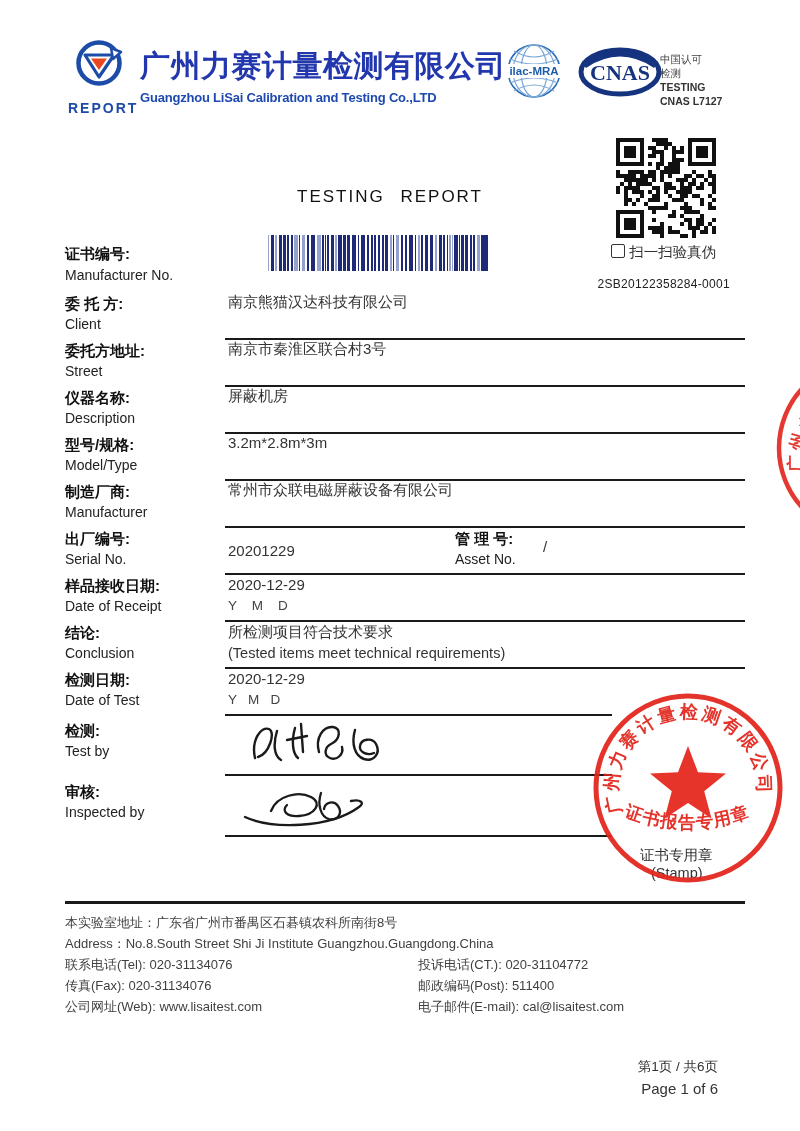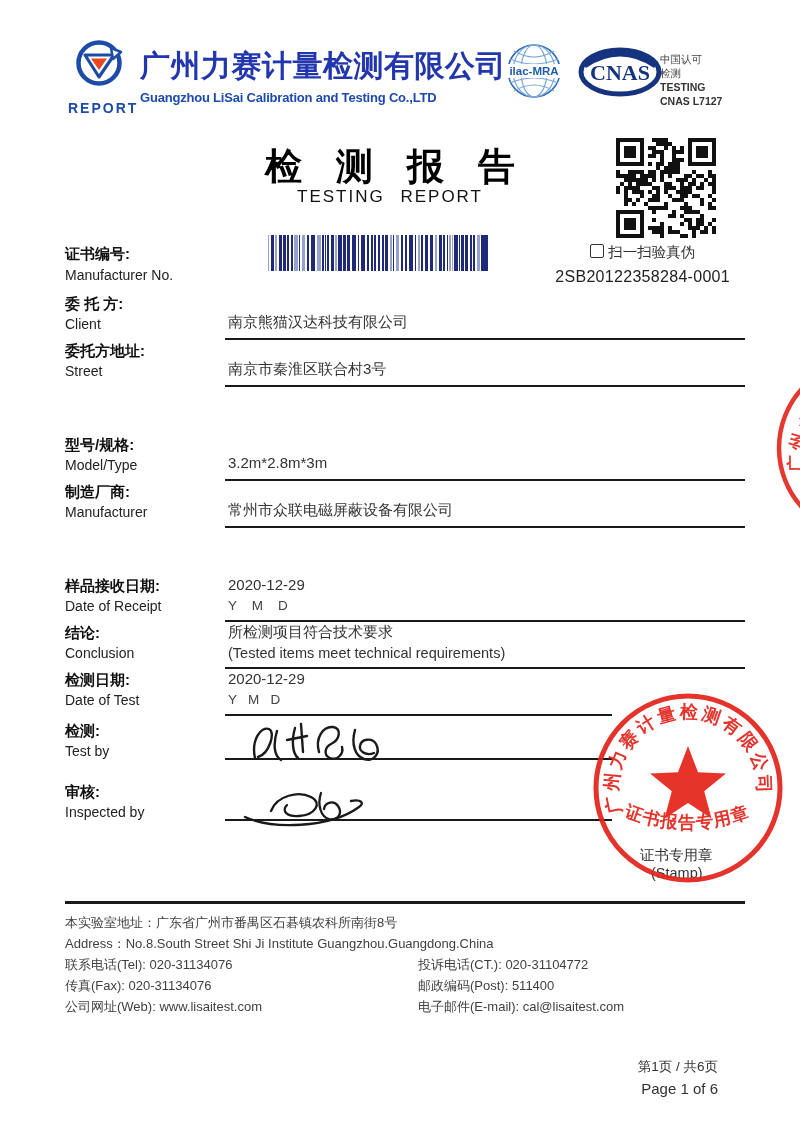--- a/index.html
+++ b/index.html
@@ -22,31 +22,31 @@
             font-size:17px;color:#111;letter-spacing:2px;word-spacing:9px;}
   .qr{position:absolute;left:616px;top:138px;width:100px;height:100px;}
   
   .cert-lbl{position:absolute;left:65px;top:245px;font-size:15px;font-weight:bold;text-align:center;}
   .cert-lbl-en{position:absolute;left:65px;top:267px;font-size:14px;color:#222;}
   .barcode{position:absolute;left:268px;top:235px;width:224px;height:36px;}
   .scan{position:absolute;right:70px;top:243px;text-align:center;}
   .scan-line1{font-size:14.5px;color:#333;}
   .scan-box{display:inline-block;width:12px;height:12px;border:1.5px solid #333;border-radius:2px;
             margin-right:4px;vertical-align:-1px;}
-  .scan-line2{font-size:16px;color:#222;margin-top:6px;letter-spacing:0.3px;}
+  .scan-line2{font-size:12px;color:#222;margin-top:15px;letter-spacing:0.3px;}
   
   .frow{position:absolute;left:65px;width:680px;height:47px;}
   .frow .lbl{position:absolute;left:0;top:2px;font-size:15px;font-weight:bold;color:#111;white-space:nowrap;}
   .frow .lble{position:absolute;left:0;top:23px;font-size:14px;color:#222;white-space:nowrap;}
-  .frow .val{position:absolute;left:163px;top:20px;font-size:15px;color:#333;white-space:nowrap;}
+  .frow .val{position:absolute;left:163px;top:0;font-size:15px;color:#333;white-space:nowrap;}
   .frow .val2{position:absolute;left:163px;top:23px;font-size:14.5px;color:#333;white-space:nowrap;}
   .frow .sub{position:absolute;left:163px;top:23px;font-size:13.5px;color:#444;white-space:pre;}
   .frow .line{position:absolute;left:160px;right:0;bottom:0;border-bottom:2px solid #1a1a1a;}
   .frow .line.short{right:133px;}
-  .frow.sigrow{height:44px;}
+  .frow.sigrow{height:60px;}
   .frow.sigrow .lbl{top:6px;} .frow.sigrow .lble{top:27px;}
   .alabel{position:absolute;left:390px;top:2px;font-size:15px;font-weight:bold;}
   .alabel-en{position:absolute;left:390px;top:23px;font-size:14px;color:#222;}
   .aval{position:absolute;left:478px;top:10px;font-size:15px;color:#333;}
   .serialval{top:14px !important;}
   .note{position:absolute;left:390px;top:9px;font-size:14px;color:#333;}
   .sig{position:absolute;}
   
   .stamp-under{position:absolute;left:640px;top:846px;font-size:14.5px;color:#333;}
   .stamp-under2{position:absolute;left:651px;top:865px;font-size:14.5px;color:#333;}
@@ -99,21 +99,20 @@
       <text x="42" y="33" text-anchor="middle" font-size="22" font-weight="bold" fill="#16337f" font-family="Liberation Serif, serif">CNAS</text>
     </svg>
   </div>
   <div class="accred">
     <div>中国认可</div>
     <div>检测</div>
     <div class="b">TESTING</div>
     <div class="b">CNAS L7127</div>
   </div>
 
-  <div class="title-cn">检测报告</div>
   <div class="title-en">TESTING REPORT</div>
   <div class="qr" id="qr"><svg width="100" height="100" viewBox="0 0 100 100">
         <rect x="0" y="32" width="4" height="4" fill="#111"></rect>
         <rect x="0" y="36" width="4" height="4" fill="#111"></rect>
         <rect x="0" y="48" width="4" height="4" fill="#111"></rect>
         <rect x="0" y="52" width="4" height="4" fill="#111"></rect>
         <rect x="4" y="36" width="4" height="4" fill="#111"></rect>
         <rect x="4" y="44" width="4" height="4" fill="#111"></rect>
         <rect x="8" y="36" width="4" height="4" fill="#111"></rect>
         <rect x="8" y="40" width="4" height="4" fill="#111"></rect>
@@ -400,30 +399,45 @@
     <div class="lble">Client</div>
     <div class="val">南京熊猫汉达科技有限公司</div>
     <div class="line"></div>
   </div>
   <div class="frow" style="top:340px">
     <div class="lbl">委托方地址:</div>
     <div class="lble">Street</div>
     <div class="val">南京市秦淮区联合村3号</div>
     <div class="line"></div>
   </div>
+  <div class="frow" style="top:387px">
+    <div class="lbl">仪器名称:</div>
+    <div class="lble">Description</div>
+    <div class="val">屏蔽机房</div>
+    <div class="line"></div>
+  </div>
   <div class="frow" style="top:434px">
     <div class="lbl">型号/规格:</div>
     <div class="lble">Model/Type</div>
     <div class="val">3.2m*2.8m*3m</div>
     <div class="line"></div>
   </div>
   <div class="frow" style="top:481px">
     <div class="lbl">制造厂商:</div>
     <div class="lble">Manufacturer</div>
     <div class="val">常州市众联电磁屏蔽设备有限公司</div>
+    <div class="line"></div>
+  </div>
+  <div class="frow" style="top:528px">
+    <div class="lbl">出厂编号:</div>
+    <div class="lble">Serial No.</div>
+    <div class="val serialval">20201229</div>
+    <div class="alabel">管 理 号:</div>
+    <div class="alabel-en">Asset No.</div>
+    <div class="aval">/</div>
     <div class="line"></div>
   </div>
   <div class="frow" style="top:575px">
     <div class="lbl">样品接收日期:</div>
     <div class="lble">Date of Receipt</div>
     <div class="val" style="top:1px">2020-12-29</div>
     <div class="sub">Y    M    D</div>
     <div class="line"></div>
   </div>
   <div class="frow" style="top:622px">

